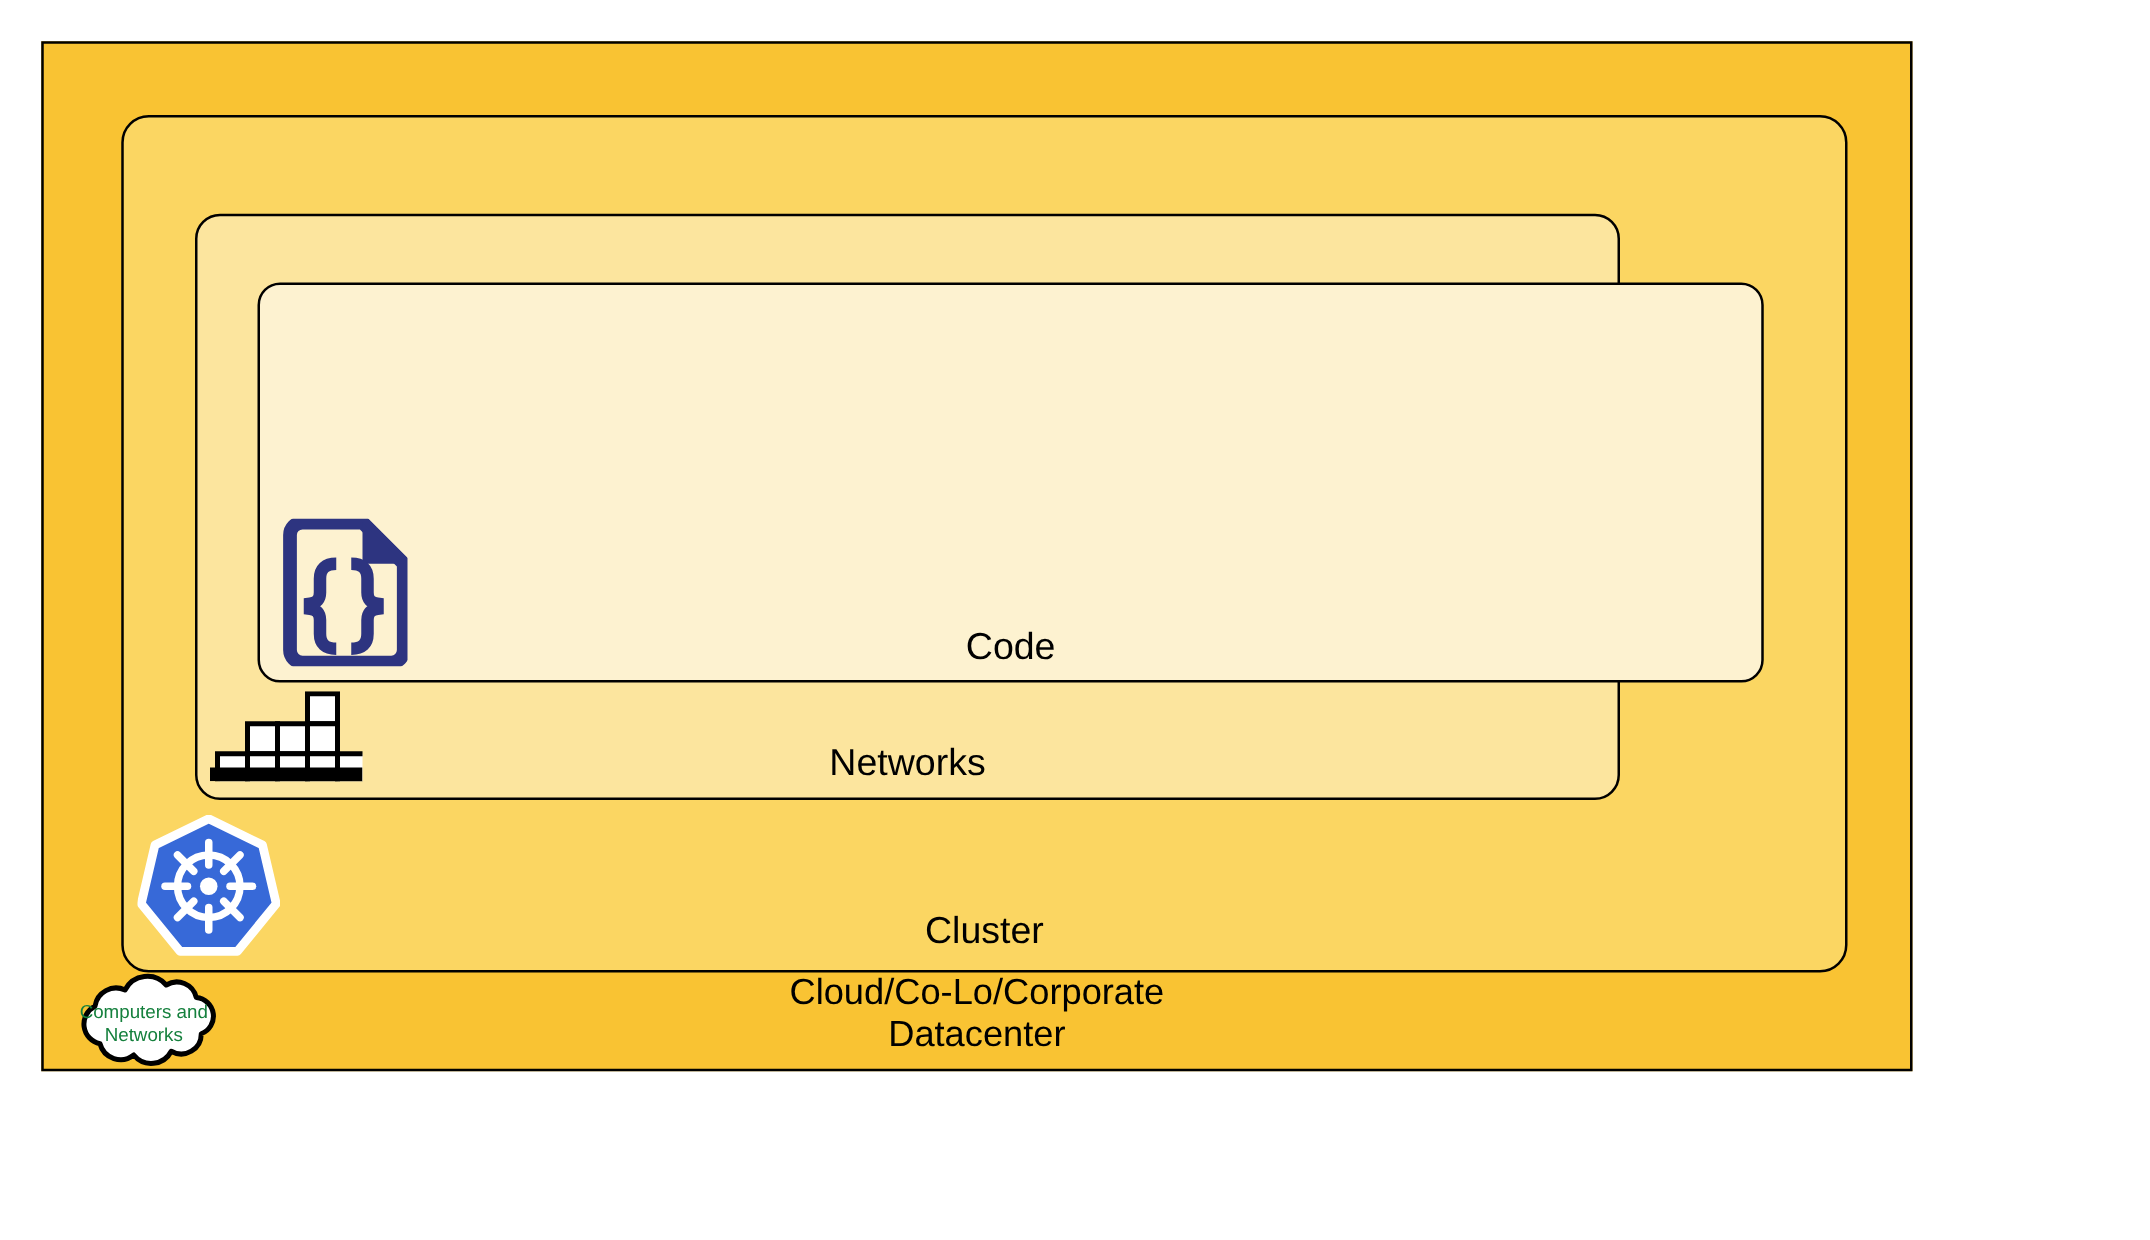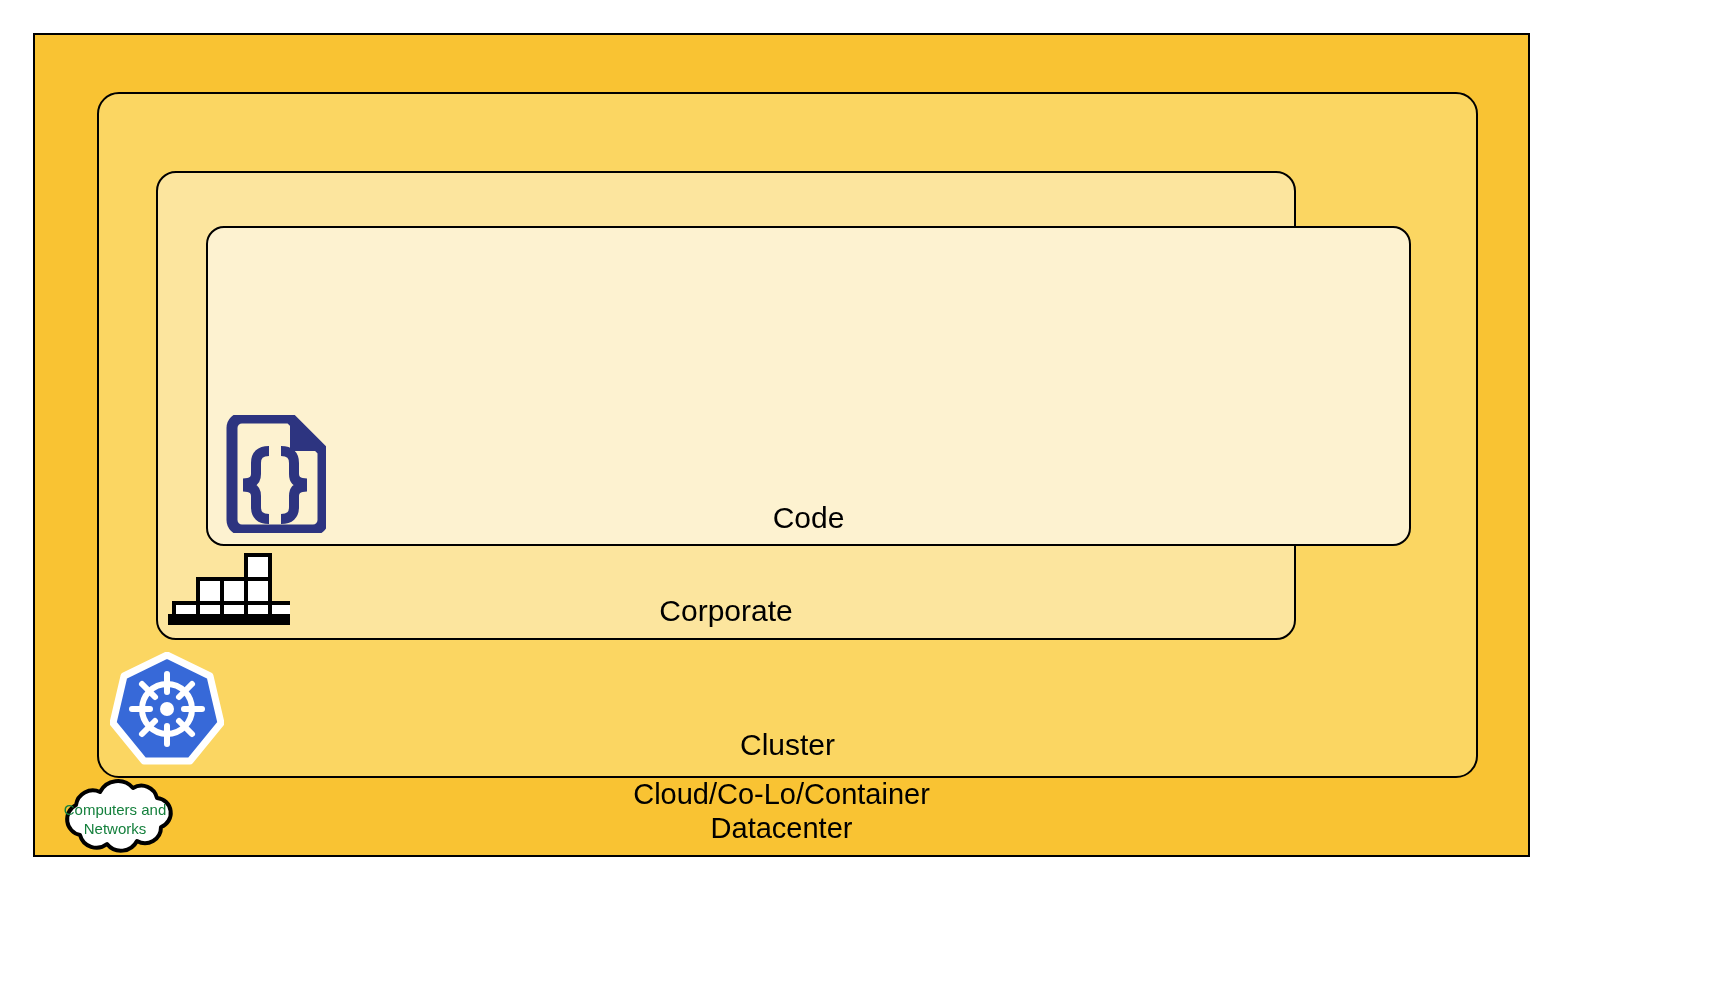--- a/index.html
+++ b/index.html
@@ -48,27 +48,27 @@
   <div class="layer" id="layer-datacenter">
 
     <div class="layer" id="layer-cluster">
 
       <div class="layer" id="layer-container">
 
         <div class="layer" id="layer-code">
           <div class="layer-label" id="label-code">Code</div>
         </div>
 
-        <div class="layer-label" id="label-container">Corporate</div>
+        <div class="layer-label" id="label-container">Networks</div>
       </div>
 
       <div class="layer-label" id="label-cluster">Cluster</div>
     </div>
 
-    <div class="layer-label" id="label-datacenter">Cloud/Co-Lo/Container
+    <div class="layer-label" id="label-datacenter">Cloud/Co-Lo/Corporate
 Datacenter</div>
   </div>
 
   <div class="icon" id="icon-code-file">
     <svg viewBox="0 0 104 118" width="104" height="118">
       <path d="M10 13 a10 10 0 0 1 10 -10 H68 L101 36 V105 a10 10 0 0 1 -10 10 H20
                a10 10 0 0 1 -10 -10 Z" fill="none" stroke="#2D3480" stroke-width="11" stroke-linejoin="round"></path>
       <path d="M68 3 L68 36 L101 36 Z" fill="#2D3480"></path>
       <path d="M47 36 q-13 0 -13 12 v11 q0 8 -8 9 v4 q8 1 8 9 v11 q0 12 13 12" fill="none" stroke="#2D3480" stroke-width="10" stroke-linecap="butt"></path>
       <path d="M59 36 q13 0 13 12 v11 q0 8 8 9 v4 q-8 1 -8 9 v11 q0 12 -13 12" fill="none" stroke="#2D3480" stroke-width="10" stroke-linecap="butt"></path>

